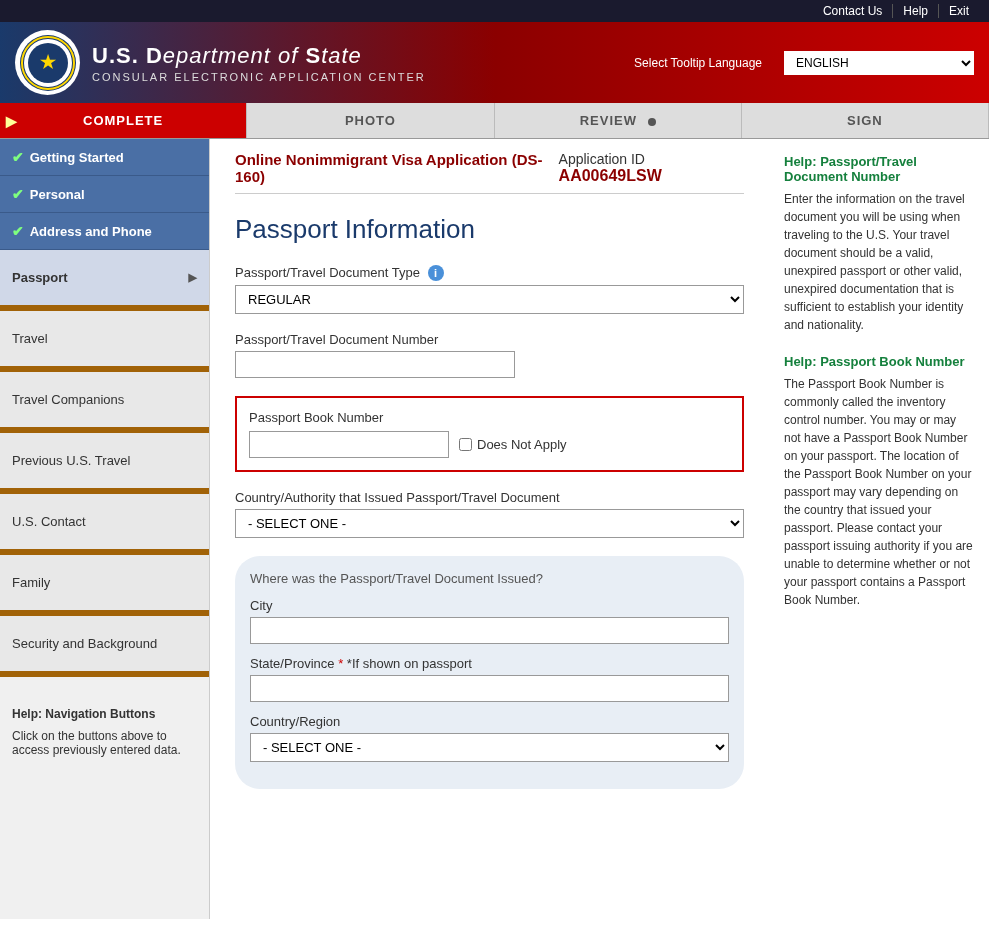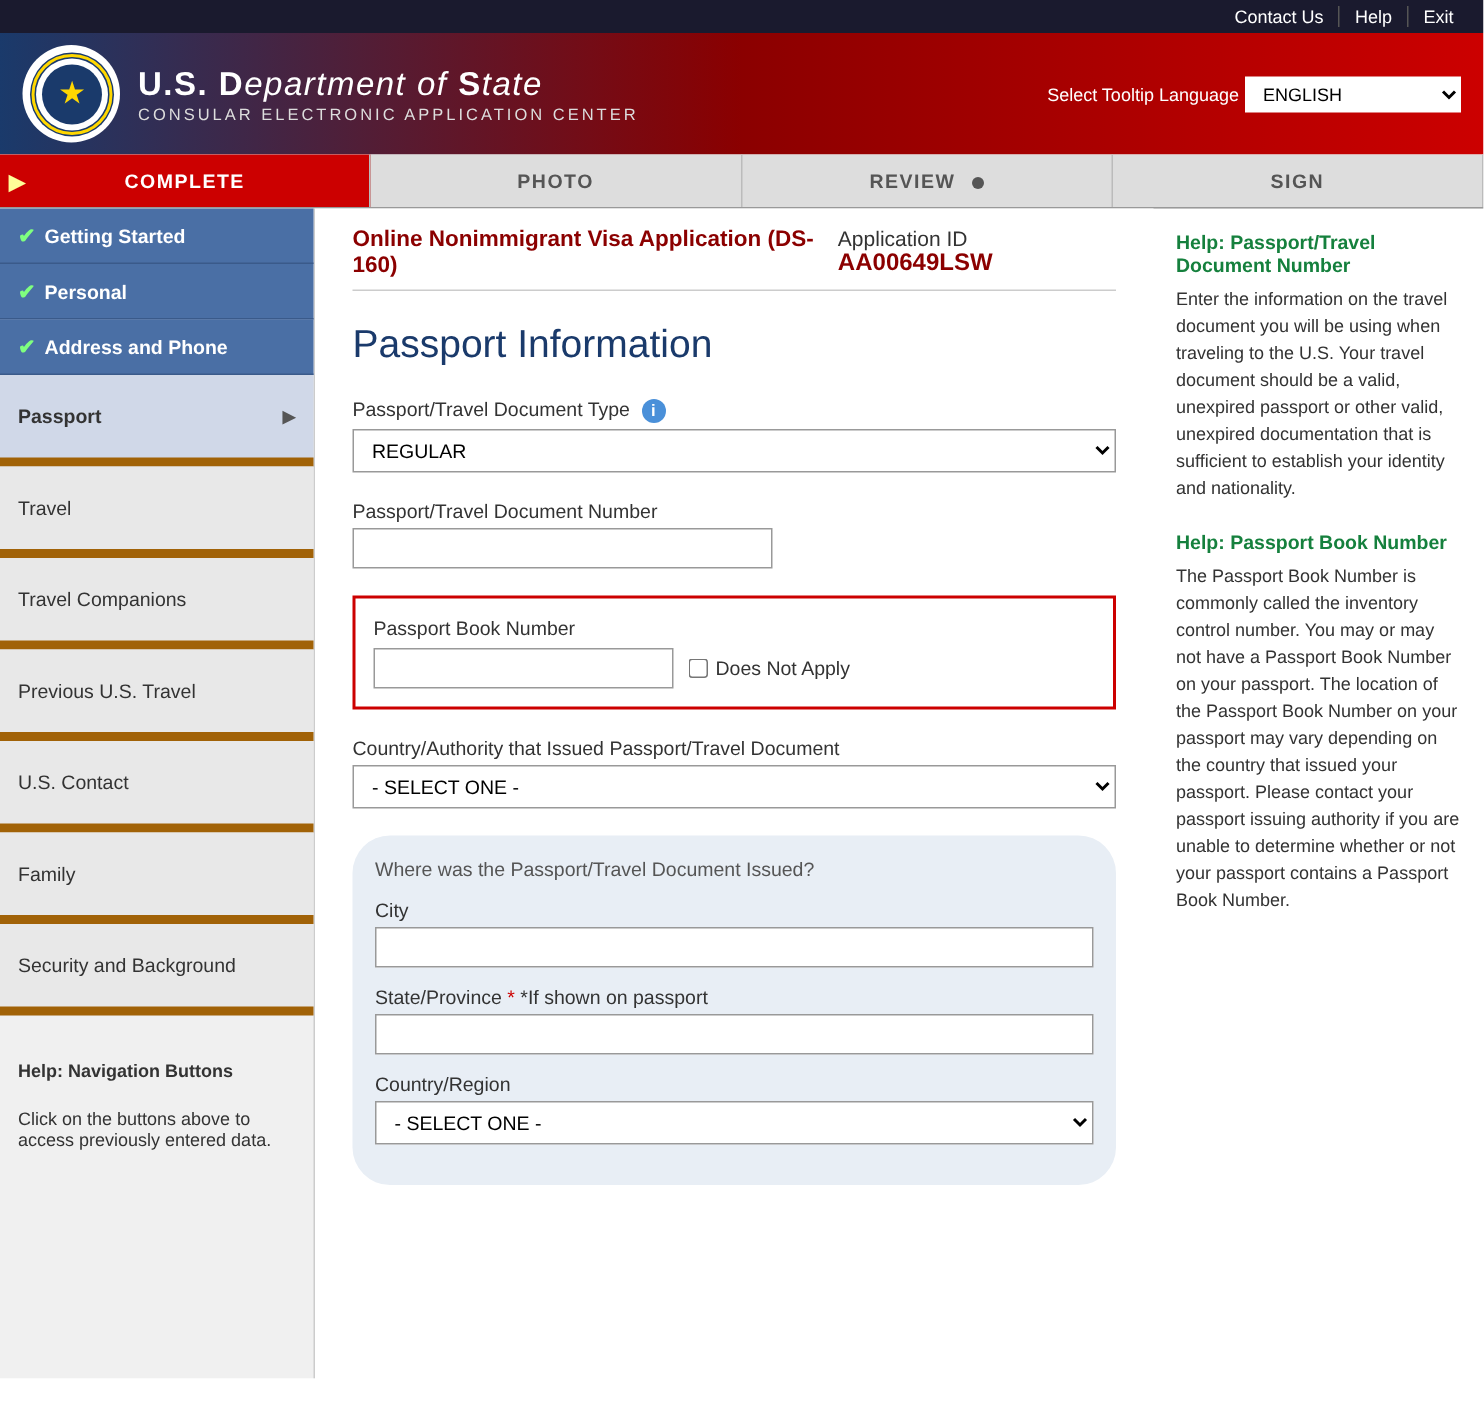--- a/index.html
+++ b/index.html
@@ -39,28 +39,28 @@
       border-radius: 50%;
       display: flex; align-items: center; justify-content: center;
       overflow: hidden;
       flex-shrink: 0;
     }
     .header-logo svg { width: 60px; height: 60px; }
     .header-title { color: #fff; }
     .header-title h1 { font-size: 22px; font-weight: bold; letter-spacing: 1px; }
     .header-title h1 em { font-style: italic; font-weight: normal; }
     .header-title p { font-size: 11px; letter-spacing: 2px; color: #ddd; margin-top: 2px; }
-    .header-right { display: flex; align-items: center; gap: 4px; color: #fff; font-size: 12px; }
+    .header-right { display: flex; align-items: center; gap: 22px; color: #fff; font-size: 12px; }
     .tooltip-label { color: #fff; }
     .tooltip-select {
       padding: 4px 25px 4px 8px;
       font-size: 12px;
       border: none;
       background: #fff;
-      width: 144px;
+      width: 190px;
       appearance: auto;
     }
 
     
     .nav-tabs {
       display: flex;
       background: #ddd;
       border-bottom: 1px solid #999;
     }
     .nav-tab {
@@ -136,21 +136,21 @@
       background: #d0d8e8;
       font-weight: bold;
     }
     .sidebar-sub .arrow { font-size: 11px; color: #555; }
     .sidebar-help {
       margin-top: 20px;
       padding: 10px 12px;
       font-size: 12px;
       color: #333;
     }
-    .sidebar-help-title { font-weight: bold; color: #333; margin-bottom: 18px; }
+    .sidebar-help-title { font-weight: bold; color: #333; margin-bottom: 8px; }
     .sidebar-help span { font-weight: bold; }
 
     
     .content {
       flex: 1;
       padding: 0 25px 25px 25px;
       background: #fff;
     }
     .app-header {
       display: flex;

